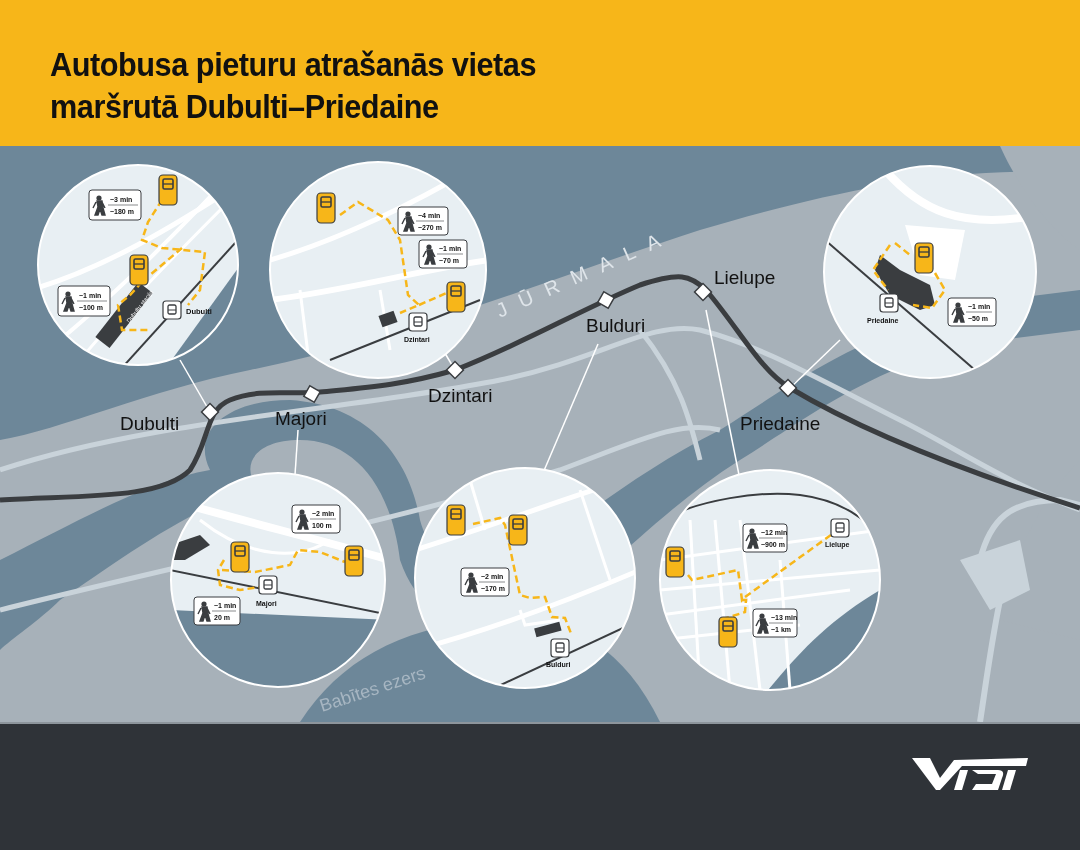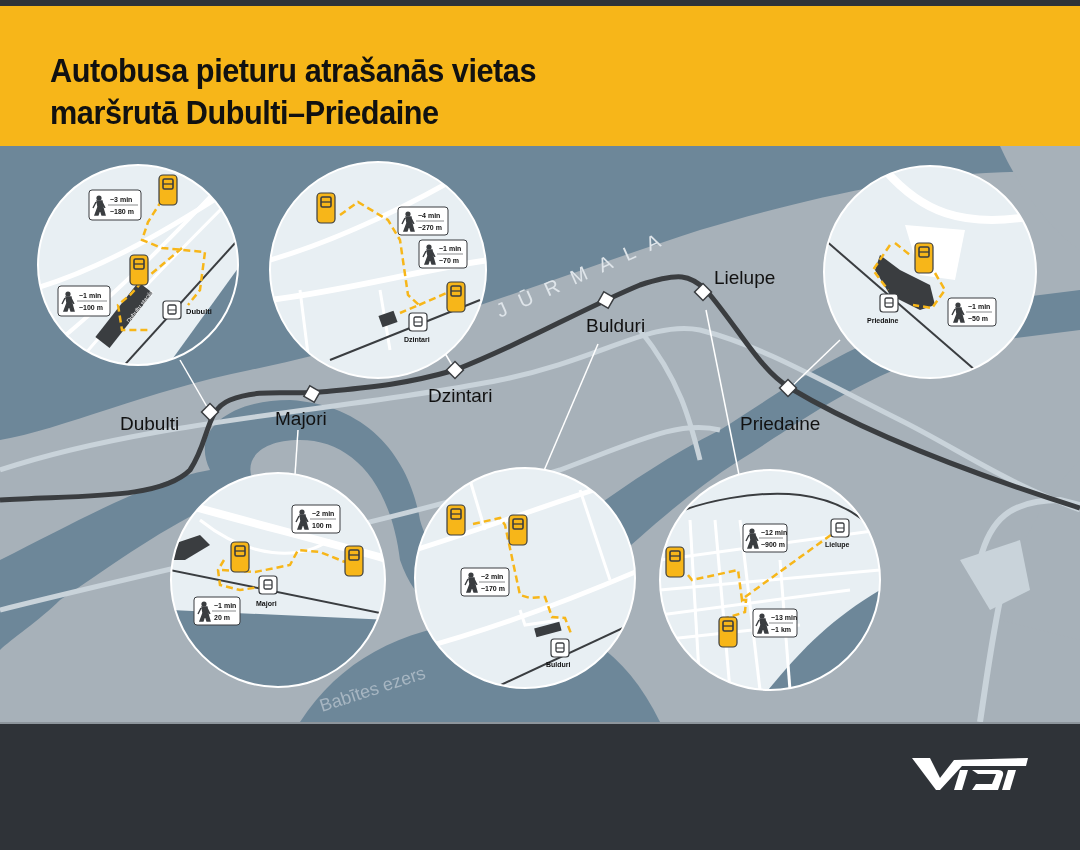--- a/index.html
+++ b/index.html
@@ -1,18 +1,18 @@
 <!DOCTYPE html>
 <html><head>
 <meta charset="utf-8">
 <style>
   * { margin:0; padding:0; box-sizing:border-box; }
   html, body { width:1080px; height:850px; overflow:hidden; background:#2f3338; }
   body { font-family: "Liberation Sans", "DejaVu Sans", sans-serif; position:relative; }
-  .header { position:absolute; left:0; top:0; width:1080px; height:146px; background:#f7b619;margin-top:6px; }
+  .header { position:absolute; left:0; top:0; width:1080px; height:146px; background:#f7b619; }
   .title { position:absolute; left:50px; top:44px; font-family:"Liberation Sans", sans-serif; font-weight:bold; font-size:33px; line-height:42px; color:#111; letter-spacing:-0.5px; transform:scaleX(0.93); transform-origin:left top; }
   .title div { white-space:nowrap; }
   .map { position:absolute; left:0; top:146px; width:1080px; height:576px; overflow:hidden; background:#a7b1b9; }
   .map svg { position:absolute; left:0; top:0; }
   .footer { position:absolute; left:0; top:722px; width:1080px; height:128px; background:#2f3338; border-top:2px solid #8d959c; }
   .logo { position:absolute; left:910px; top:752px; width:120px; height:40px; }
   .lbl { font-family:"Liberation Sans", sans-serif; }
 </style>
 </head>
 <body>

